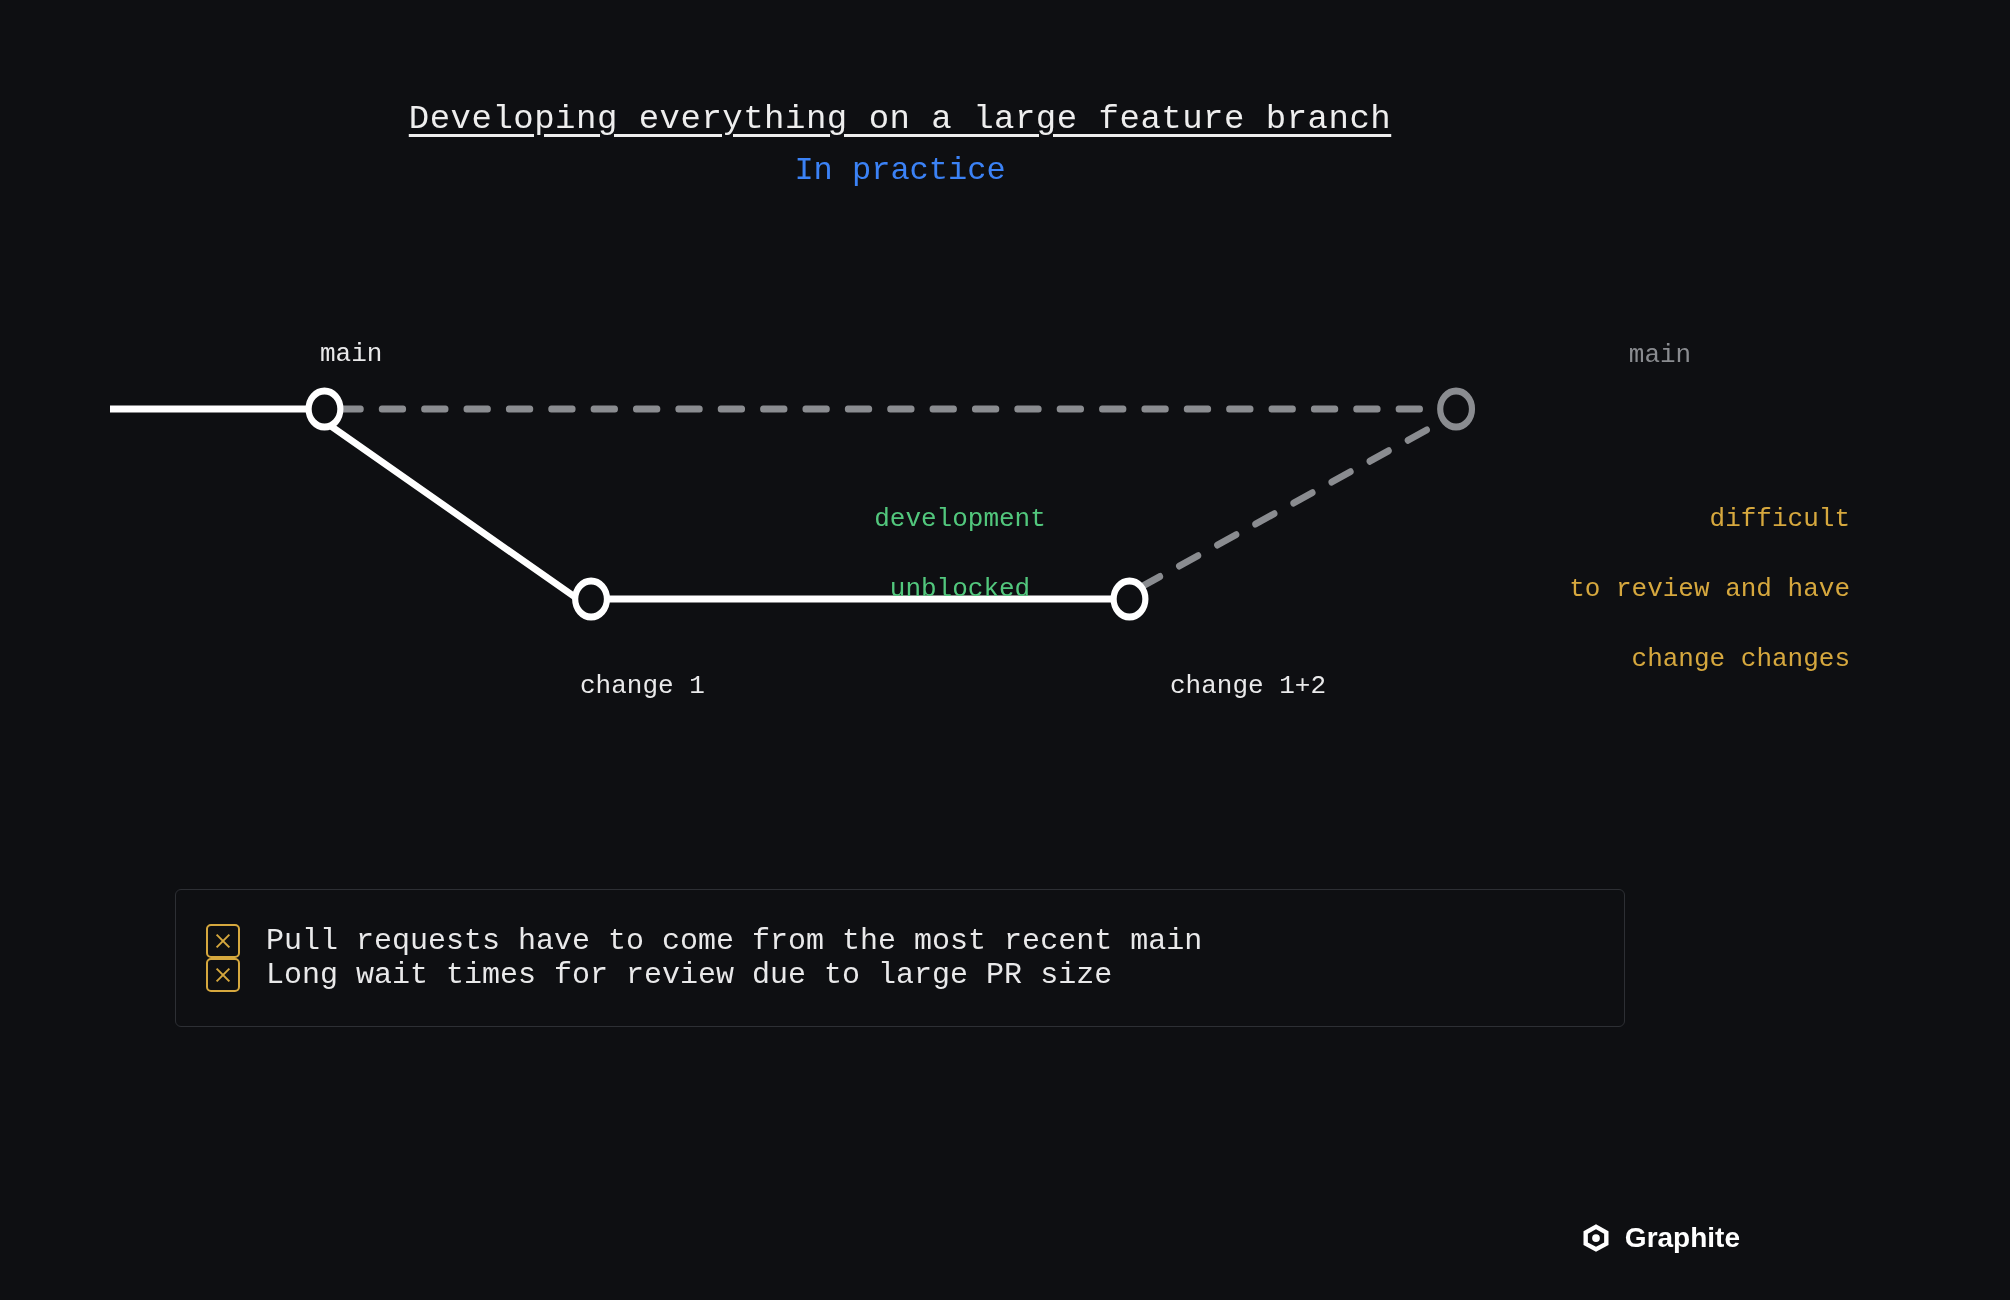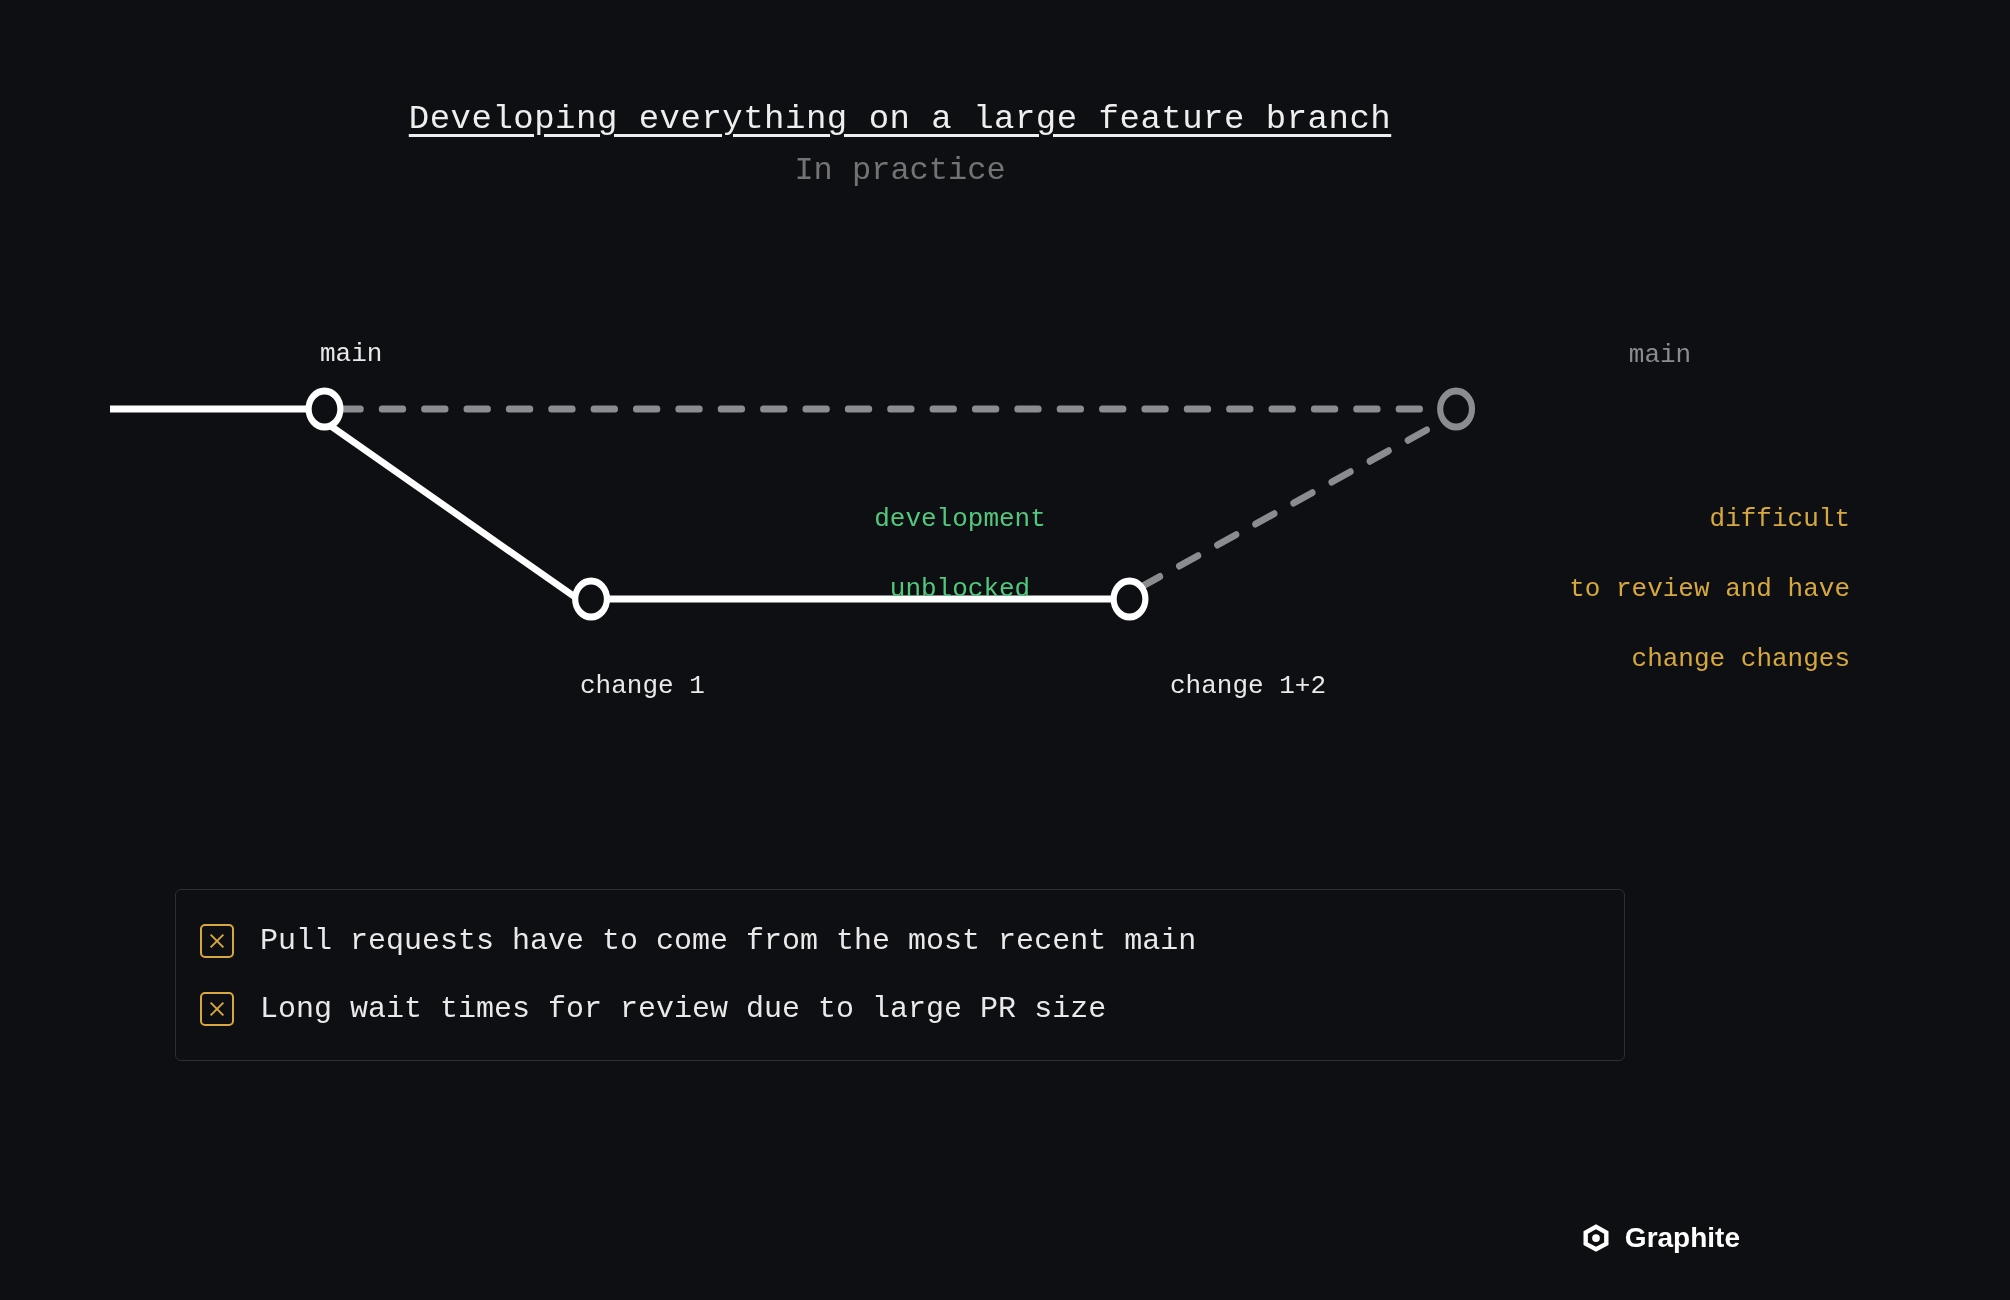--- a/index.html
+++ b/index.html
@@ -25,21 +25,21 @@
   }
   .title {
     font-size: 34px;
     letter-spacing: 0.5px;
     text-decoration: underline;
     text-underline-offset: 6px;
     color: #eeeeee;
   }
   .subtitle {
     font-size: 32px;
-    color: #737373;
+    color: #3b82f6;
     margin-top: 14px;
   }
   .diagram {
     position: relative;
     width: 100%;
     height: 560px;
   }
   .diagram svg {
     position: absolute;
     inset: 0;
@@ -55,30 +55,30 @@
     line-height: 1.35;
   }
   .label.muted { color: #8a8c90; }
   .label.green { color: #52c77d; }
   .label.yellow { color: #d6a83e; text-align: right; }
   .summary-box {
     margin: 80px auto 0 auto;
     width: 1450px;
     border: 1.5px solid #2d2f34;
     border-radius: 6px;
-    padding: 34px 44px 34px 24px;
+    padding: 34px 44px 34px 30px;
   }
   .summary-row {
     display: flex;
     align-items: center;
     gap: 26px;
     font-size: 30px;
     color: #e9e9ea;
   }
-  .summary-row + .summary-row { margin-top: 34px; }
+  .summary-row + .summary-row { }
   .x-icon {
     width: 34px;
     height: 34px;
     flex: 0 0 34px;
     border: 2px solid #d6a83e;
     border-radius: 5px;
     position: relative;
   }
   .x-icon::before, .x-icon::after {
     content: "";

